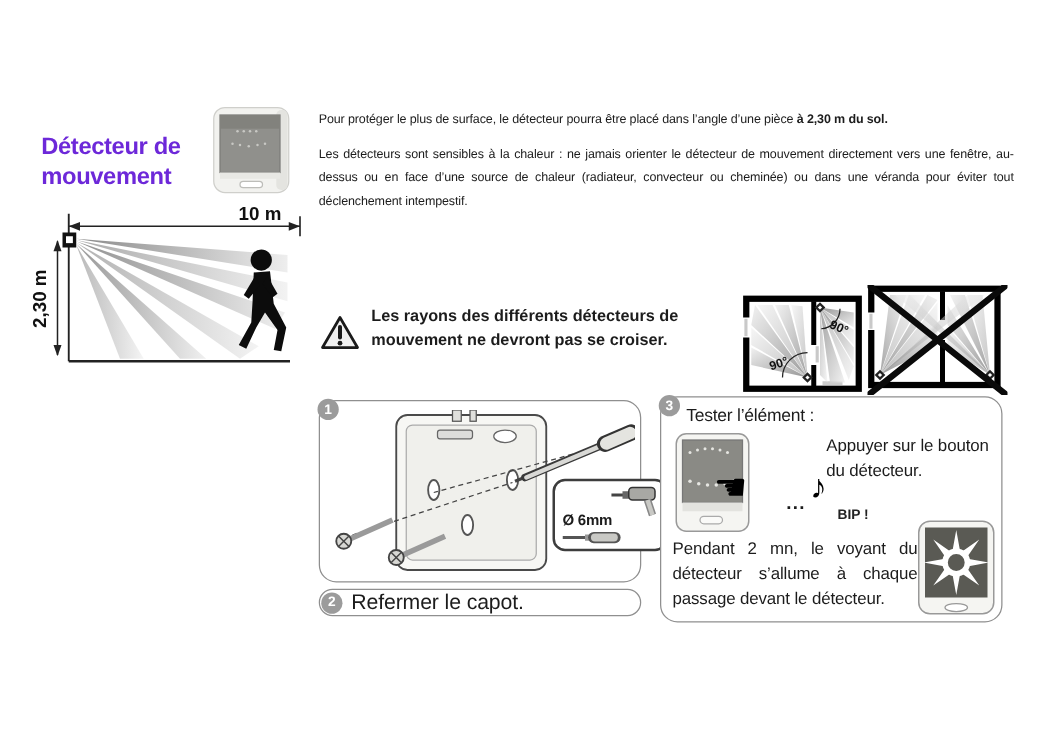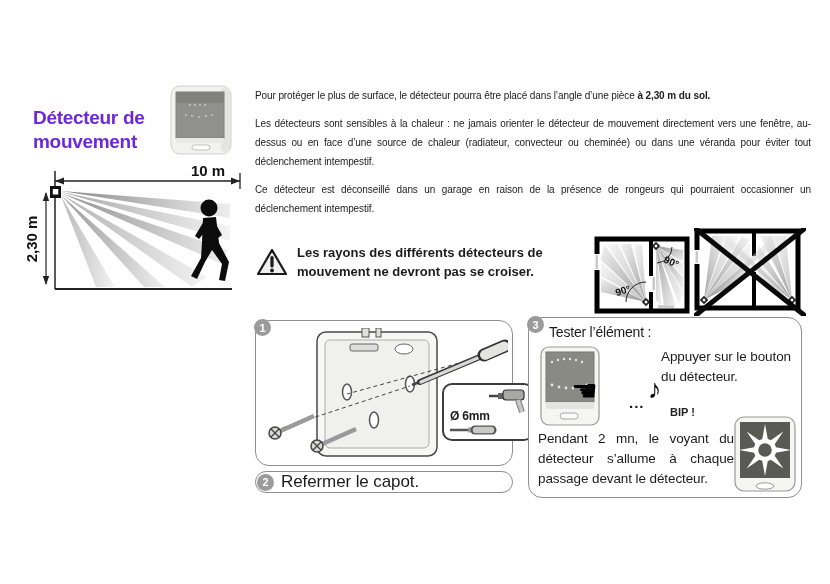--- a/index.html
+++ b/index.html
@@ -11,21 +11,21 @@
   .title { position:absolute; left:33px; top:84px; width:150px;
            font-size:19px; font-weight:bold; color:#6d28d9; line-height:24px; letter-spacing:-0.3px;margin-top:22px; }
   .product-svg { position:absolute; left:166px; top:84px; }
   .range-svg { position:absolute; left:25px; top:162px; }
 
   
   .text-col { position:absolute; left:255px; top:86px; width:556px; }
   .text-col p { font-size:10px; line-height:19px; text-align:justify; margin-bottom:9px; letter-spacing:-0.1px; }
   .b { font-weight:bold; }
 
-  .warning { position:absolute; left:256px; top:243px; width:300px; display:flex; gap:9px; align-items:center; }
+  .warning { position:absolute; left:256px; top:243px; width:300px; display:flex; gap:9px; align-items:flex-end; }
   .warning-text { font-size:13px; font-weight:bold; line-height:19px; width:252px; }
 
   .roomA-svg { position:absolute; left:594px; top:236px; }
   .roomB-svg { position:absolute; left:694px; top:228px; }
 
   
   .stepbox { position:absolute; border:1.5px solid #8f8f8f; border-radius:14px; background:#fff; }
   .box1 { left:255px; top:320px; width:258px; height:146px; }
   .box3 { left:528px; top:317px; width:274px; height:181px; }
   .bar2 { position:absolute; left:255px; top:471px; width:258px; height:22px;
@@ -124,21 +124,20 @@
       <path d="M28 20 L41 19 L44 45 L54 64 L50 83 L44 82 L47 66 L37 52 L30 64 L22 81 L16 78 L26 60 L27 44 Z"></path>
       <path d="M29 23 L20 38 L24 41 L33 30 Z"></path>
       <path d="M39 23 L47 37 L43 40 L35 29 Z"></path>
     </g>
   </svg>
 
   <div class="text-col">
     <p><span>Pour protéger le plus de surface, le détecteur pourra être placé dans l’angle d’une pièce</span>
       <span class="b">à 2,30 m du sol</span><span class="b">.</span></p>
     <p>Les détecteurs sont sensibles à la chaleur : ne jamais orienter le détecteur de mouvement directement vers une fenêtre, au-dessus ou en face d’une source de chaleur (radiateur, convecteur ou cheminée) ou dans une véranda pour éviter tout déclenchement intempestif.</p>
-    <p>Ce détecteur est déconseillé dans un garage en raison de la présence de rongeurs qui pourraient occasionner un déclenchement intempestif.</p>
   </div>
 
   <div class="warning">
     <svg width="32" height="30" viewBox="0 0 32 30">
       <polygon points="16,3 30,27 2,27" fill="#f0f0f0" stroke="#1a1a1a" stroke-width="2.2" stroke-linejoin="round"></polygon>
       <line x1="16" y1="10.5" x2="16" y2="19" stroke="#1a1a1a" stroke-width="3.2" stroke-linecap="round"></line>
       <circle cx="16" cy="23.5" r="1.9" fill="#1a1a1a"></circle>
     </svg>
     <div class="warning-text">Les rayons des différents détecteurs de mouvement ne devront pas se croiser.</div>
   </div>

